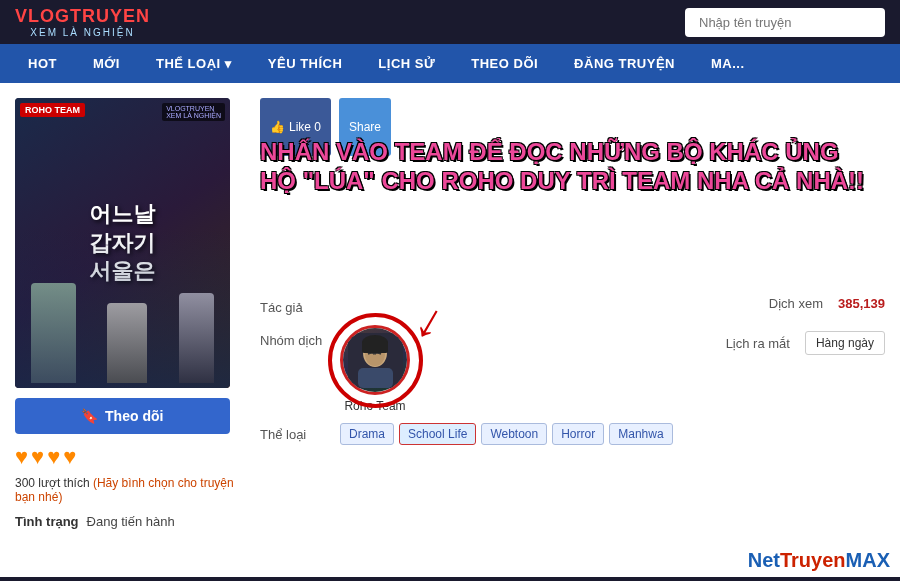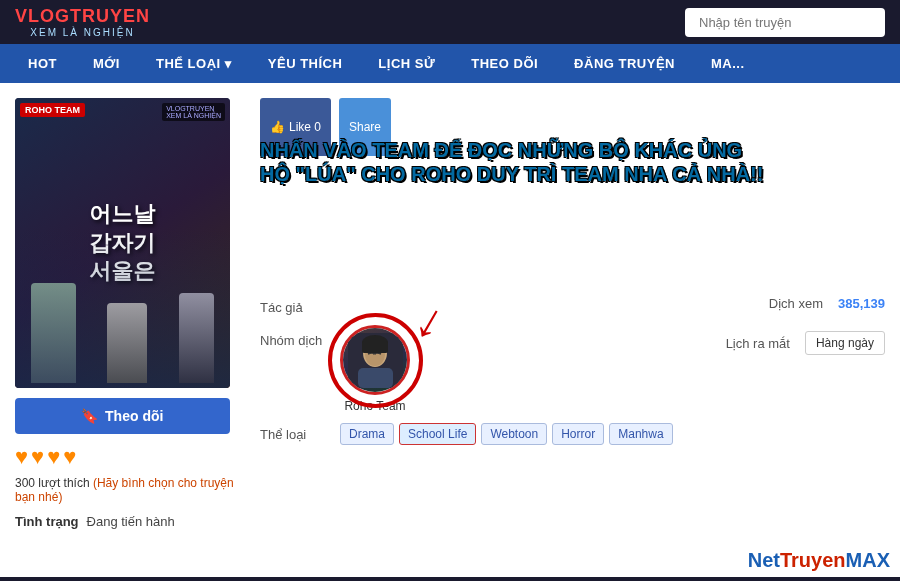--- a/index.html
+++ b/index.html
@@ -204,22 +204,22 @@
       font-size: 12px;
       cursor: pointer;
     }
 
     
     .overlay-text {
       position: absolute;
       top: 40px;
       left: 0;
       right: 9px;
-      color: #0369a1;
-      font-size: 20px;
+      color: #ec4899;
+      font-size: 24px;
       font-weight: 900;
       line-height: 1.2;
       text-shadow: 2px 2px 0 #000, -1px -1px 0 #000, 1px -1px 0 #000, -1px 1px 0 #000;
       z-index: 10;
       text-transform: uppercase;
     }
 
     
     .details-table {
       width: 100%;
@@ -246,21 +246,21 @@
       margin-left: auto;
       display: flex;
       align-items: center;
       gap: 15px;
     }
     .detail-right-label {
       color: #555;
       font-size: 13px;
     }
     .detail-right-value {
-      color: #3b82f6;
+      color: #b91c1c;
       font-size: 13px;
       font-weight: bold;
     }
 
     
     .tags-row {
       display: flex;
       flex-wrap: wrap;
       gap: 5px;
     }

